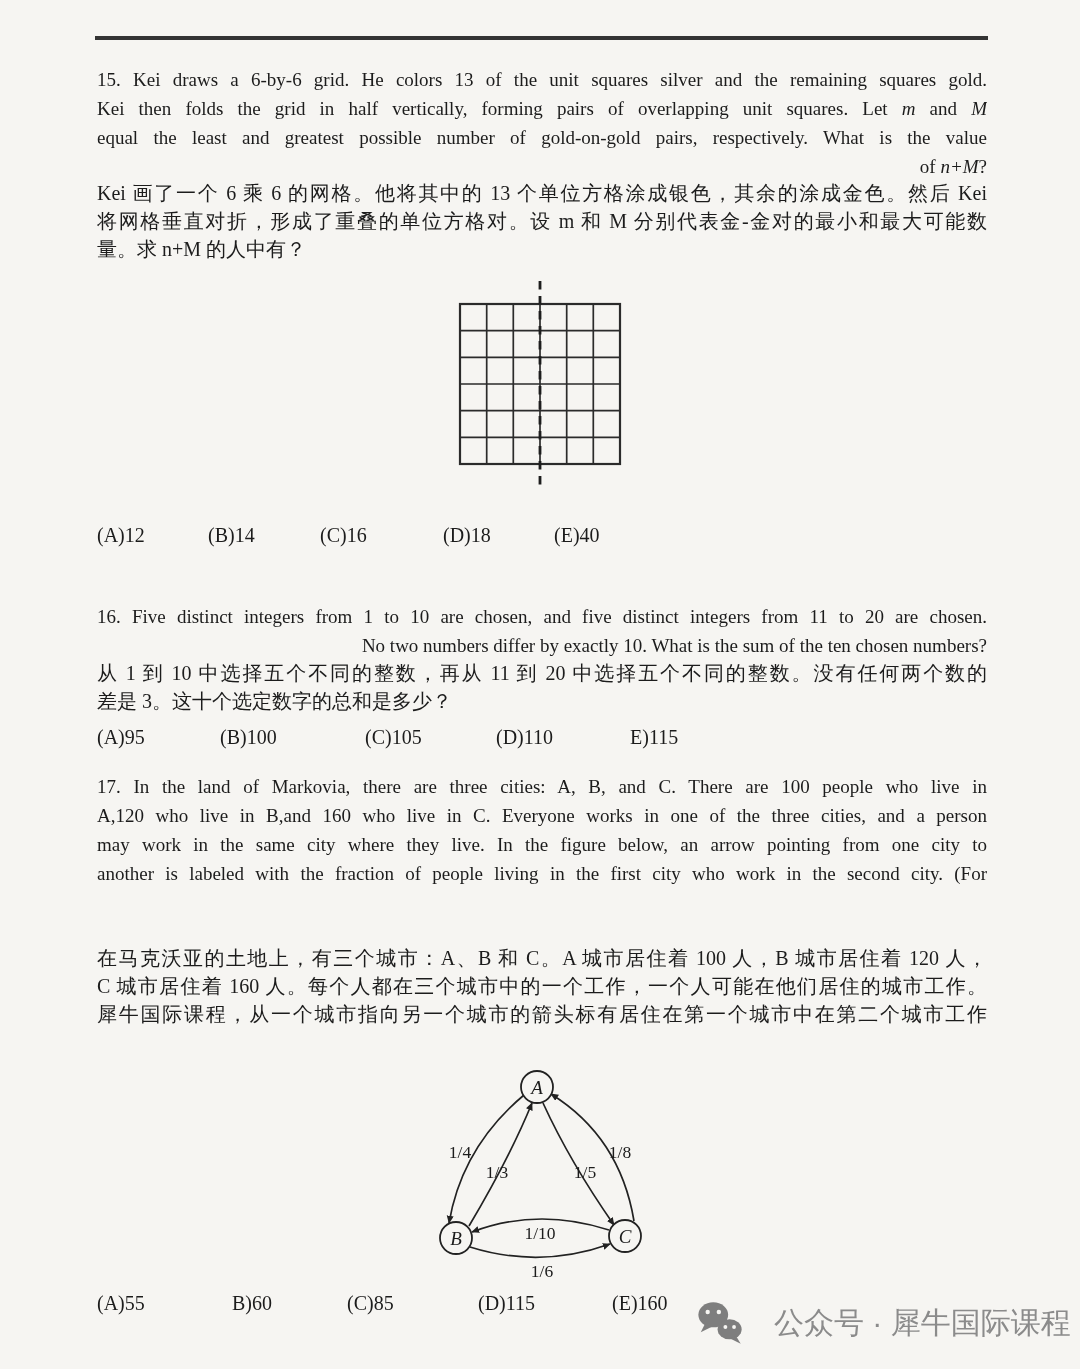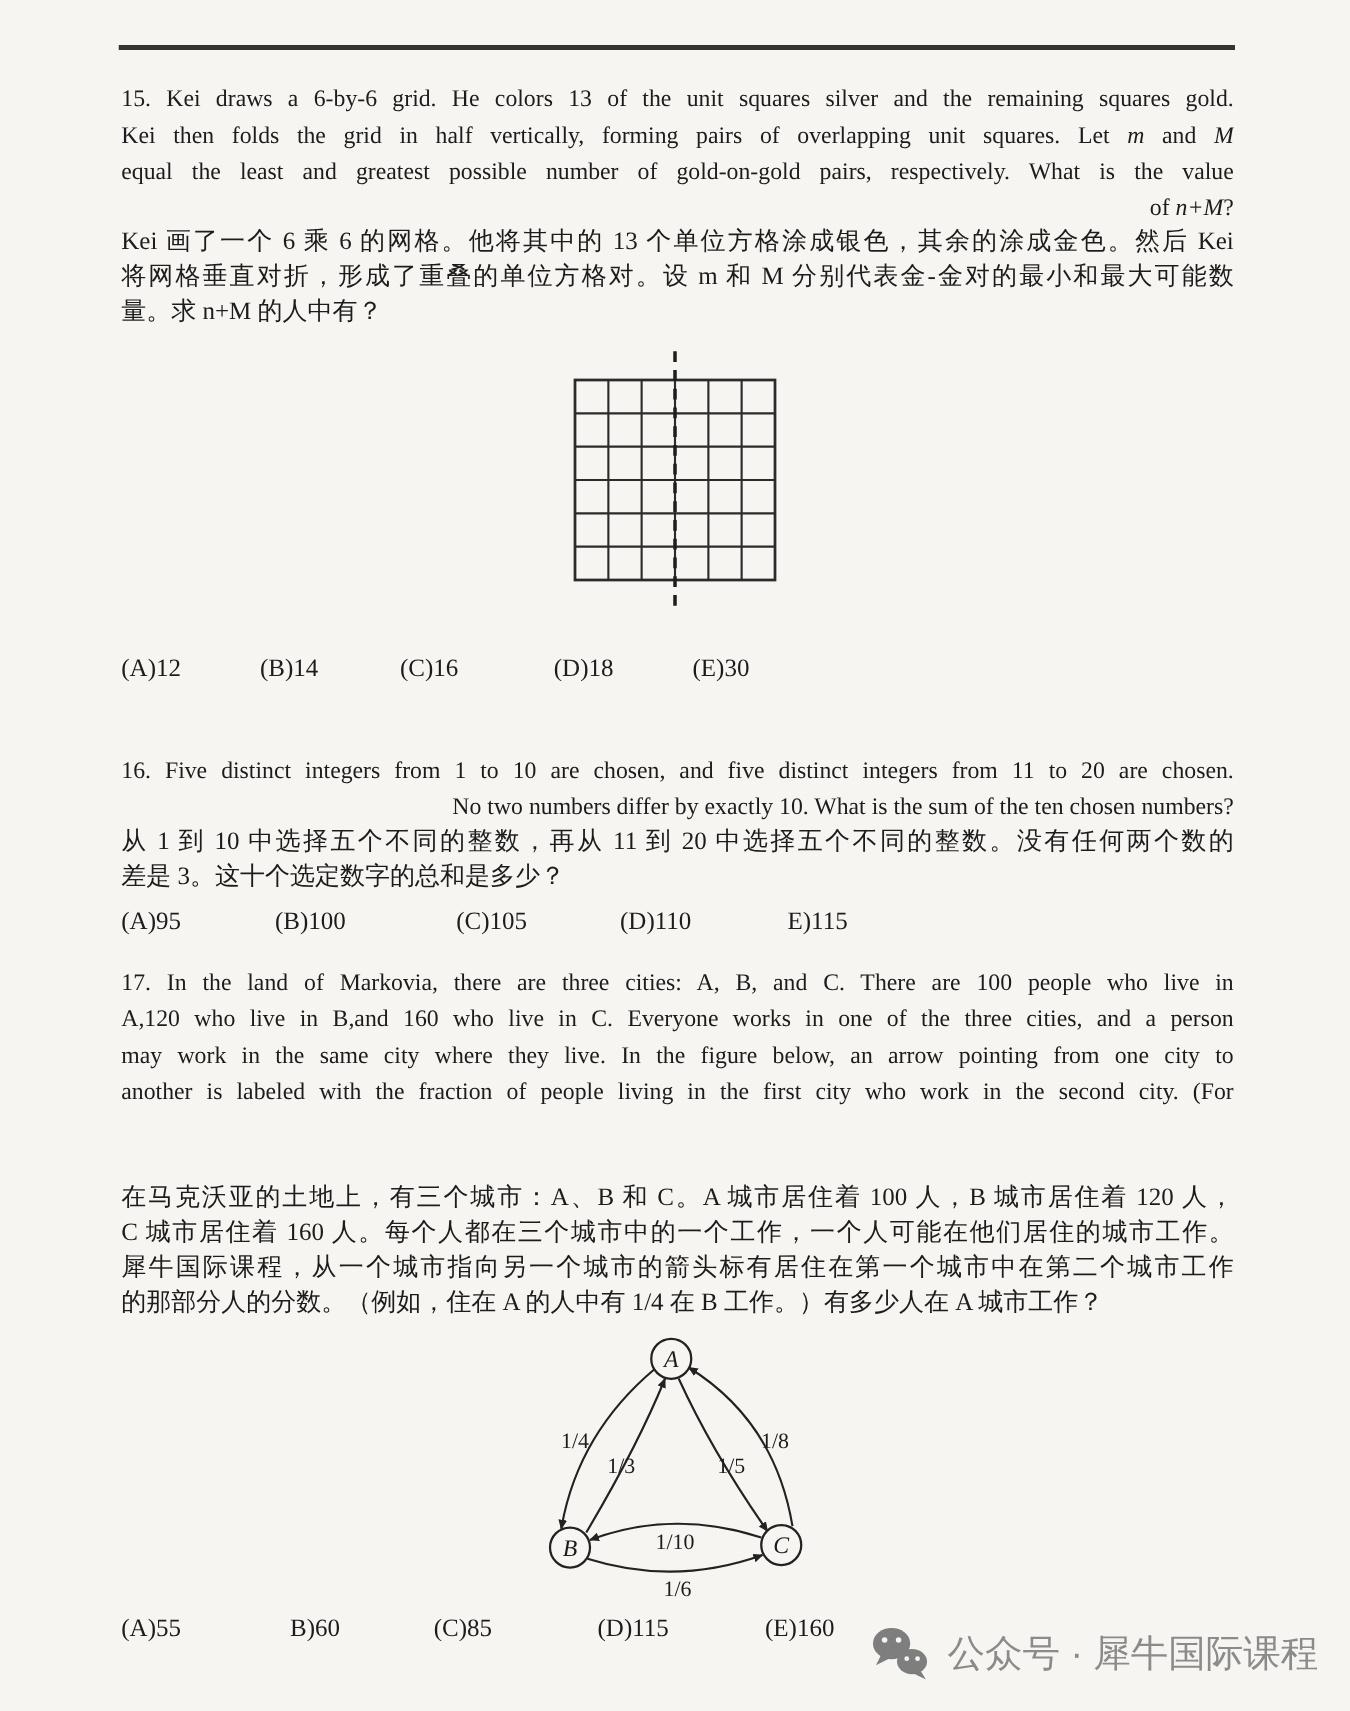--- a/index.html
+++ b/index.html
@@ -30,21 +30,21 @@
   .frac { display:inline-flex; flex-direction:column; align-items:center;
           font-size:13.5px; font-weight:bold; line-height:1.1; margin:0 11px 0 17px; }
   .frac .num { border-bottom:1.6px solid #1c1c1c; padding:0 3px 0.5px; }
   .frac .den { padding-top:0.5px; }
 
   svg text { font-family:"Liberation Serif", serif; fill:#1c1c1c; }
   svg .nodelbl { font-style:italic; font-size:19px; }
   svg .edgelbl { font-size:17.5px; }
 
   .footer { position:absolute; left:695px; top:1298px; height:50px;
-            display:flex; align-items:center; gap:13px;
+            display:flex; align-items:center; gap:29px;
             font-family:"Liberation Sans", sans-serif; font-size:30px; color:#8b8b8b; }
 </style>
 </head>
 <body>
 
 <div class="page">
 
   <div class="rule"></div>
 
   <div class="para en" style="top:65px">
@@ -65,21 +65,21 @@
     <path fill="none" stroke="#2b2b2b" stroke-width="1.7" d="M12 54.7H172 M12 81.3H172 M12 108H172 M12 134.7H172 M12 161.3H172
              M38.7 28V188 M65.3 28V188 M92 28V188 M118.7 28V188 M145.3 28V188"></path>
     <line x1="92" y1="5" x2="92" y2="213" stroke="#1d1d1d" stroke-width="2.8" stroke-dasharray="8.5 6.5"></line>
   </svg>
 
   <div class="choices" style="top:521px">
     <span class="opt" style="width:106px">(A)12</span>
     <span class="opt" style="width:107px">(B)14</span>
     <span class="opt" style="width:118px">(C)16</span>
     <span class="opt" style="width:106px">(D)18</span>
-    <span class="opt">(E)30</span>
+    <span class="opt">(E)40</span>
   </div>
 
   <div class="para en" style="top:602px">
     <div class="jline">16. Five distinct integers from 1 to 10 are chosen, and five distinct integers from 11 to 20 are chosen.</div>
     <div class="lastline">No two numbers differ by exactly 10. What is the sum of the ten chosen numbers?</div>
   </div>
 
   <div class="para zh" style="top:659px">
     <div class="jline">从 1 到 10 中选择五个不同的整数，再从 11 到 20 中选择五个不同的整数。没有任何两个数的</div>
     <div class="lastline">差是 3。这十个选定数字的总和是多少？</div>
@@ -98,21 +98,20 @@
     <div class="jline">A,120 who live in B,and 160 who live in C. Everyone works in one of the three cities, and a person</div>
     <div class="jline">may work in the same city where they live. In the figure below, an arrow pointing from one city to</div>
     <div class="jline">another is labeled with the fraction of people living in the first city who work in the second city. (For</div>
   </div>
 
 
   <div class="para zh" style="top:944px">
     <div class="jline">在马克沃亚的土地上，有三个城市：A、B 和 C。A 城市居住着 100 人，B 城市居住着 120 人，</div>
     <div class="jline">C 城市居住着 160 人。每个人都在三个城市中的一个工作，一个人可能在他们居住的城市工作。</div>
     <div class="jline">犀牛国际课程，从一个城市指向另一个城市的箭头标有居住在第一个城市中在第二个城市工作</div>
-    <div class="lastline">的那部分人的分数。（例如，住在 A 的人中有 1/4 在 B 工作。）有多少人在 A 城市工作？</div>
   </div>
 
   <svg class="abs" style="left:410px; top:1062px" width="260" height="226" viewBox="0 0 260 226">
     <defs>
       <marker id="ah" markerWidth="9" markerHeight="8" refX="7.2" refY="3.5" orient="auto" markerUnits="userSpaceOnUse">
         <path d="M0,0 L8,3.5 L0,7 z" fill="#222"></path>
       </marker>
     </defs>
     <g fill="none" stroke="#222" stroke-width="1.7">
       <path d="M114 33 Q52 85 39 161" marker-end="url(#ah)"></path>

